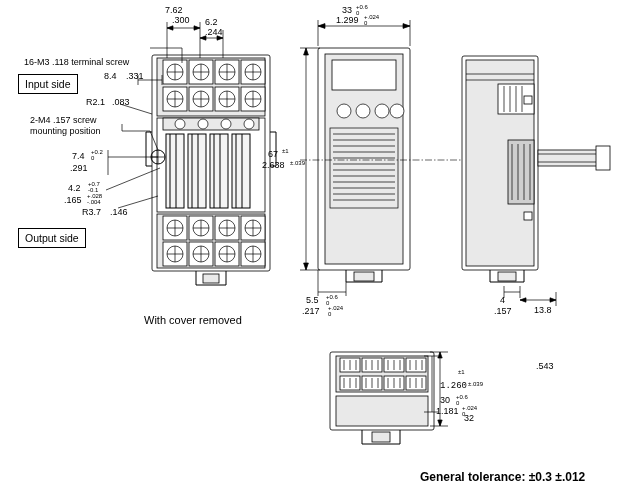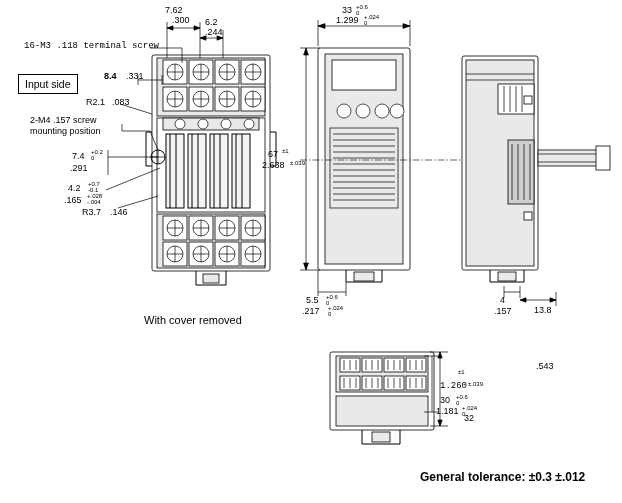--- a/index.html
+++ b/index.html
@@ -259,32 +259,33 @@
     <path d="M440 352 l-2.2 6 h4.4 z" fill="#000"></path>
     <path d="M440 426 l-2.2 -6 h4.4 z" fill="#000"></path>
     <path d="M432 356 L432 412"></path>
     <path d="M424 356 L438 356"></path>
     <path d="M424 412 L438 412"></path>
   </g>
 
 </svg>
 
 <div class="box" style="left:18px;top:74px;">Input side</div>
-
-<div class="lbl" style="left:24px;top:42px;font-family:Liberation Mono, monospace;">16-M3 .118 terminal screw</div>
+<div class="box" style="left:18px;top:228px;">Output side</div>
+
+<div class="lbl" style="left:24px;top:58px;">16-M3 .118 terminal screw</div>
 <div class="lbl" style="left:30px;top:116px;">2-M4 .157 screw</div>
 <div class="lbl" style="left:30px;top:127px;">mounting position</div>
 
 <div class="lbl" style="left:165px;top:6px;">7.62</div>
 <div class="lbl" style="left:172px;top:16px;text-align:center;">.300</div>
 
 <div class="lbl" style="left:205px;top:18px;">6.2</div>
 <div class="lbl" style="left:205px;top:28px;text-align:center;">.244</div>
 
-<div class="lbl" style="left:104px;top:72px;font-weight:bold;">8.4</div>
+<div class="lbl" style="left:104px;top:72px;">8.4</div>
 <div class="lbl" style="left:126px;top:72px;">.331</div>
 
 <div class="lbl" style="left:86px;top:98px;">R2.1</div>
 <div class="lbl" style="left:112px;top:98px;">.083</div>
 
 <div class="lbl" style="left:72px;top:152px;">7.4</div>
 <div class="frac" style="position:absolute;left:91px;top:150px;">
   <div>+0.2</div>
   <div>0</div>
 </div>

